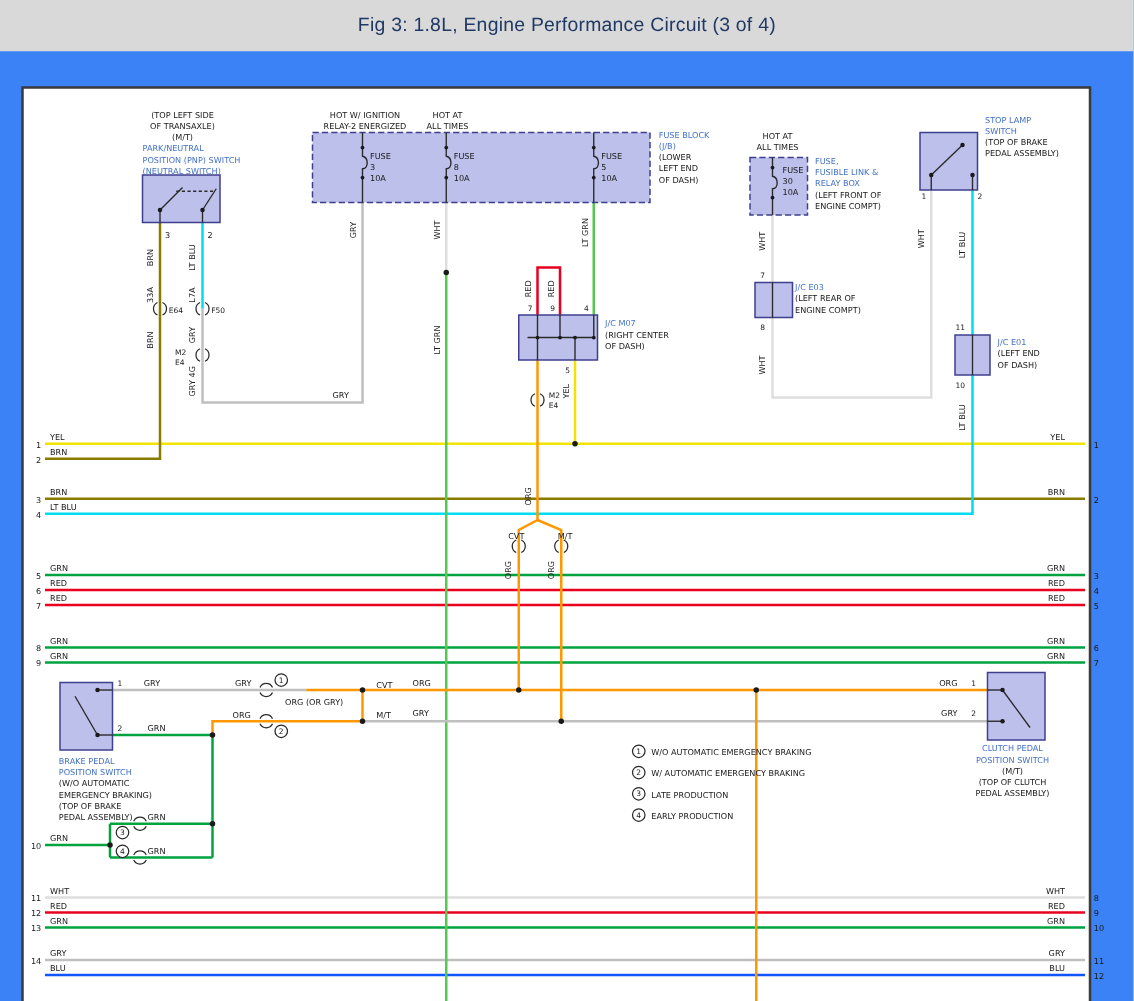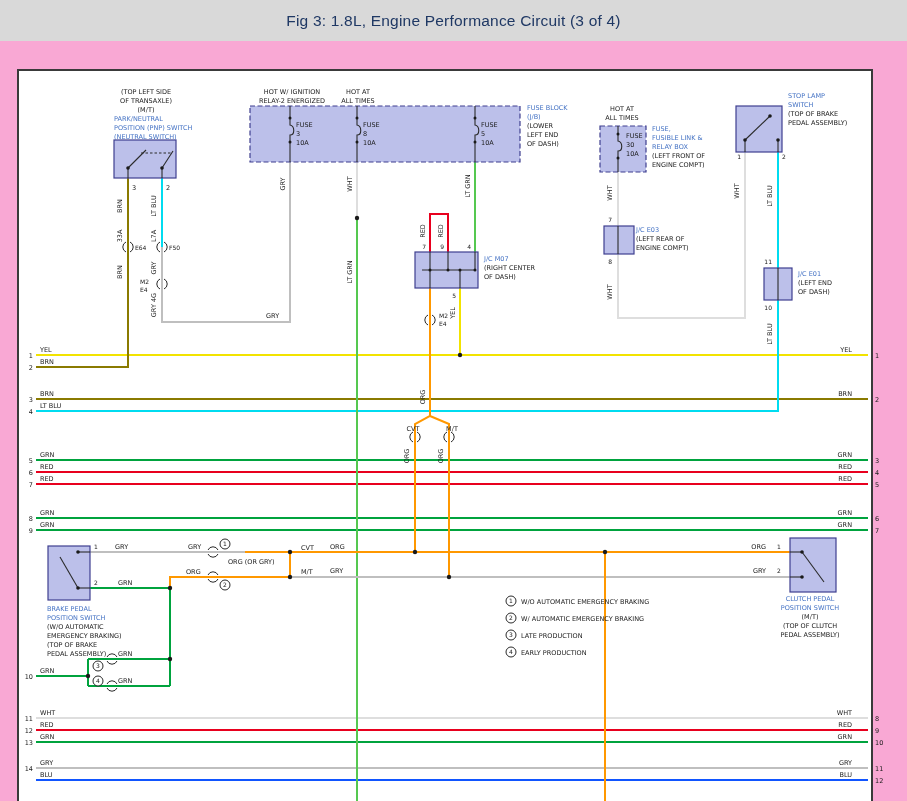--- a/index.html
+++ b/index.html
@@ -1,16 +1,16 @@
 <!DOCTYPE html>
 <html><head>
 <meta charset="utf-8">
 <style>
   html,body{margin:0;padding:0;background:#ffffff;}
-  #app{position:relative;width:907px;height:801px;overflow:hidden;background:#f9a8d4;
+  #app{position:relative;width:907px;height:801px;overflow:hidden;background:#3b82f6;
        font-family:"Liberation Sans","DejaVu Sans",sans-serif;}
   #header{position:absolute;top:0;left:0;width:100%;height:41px;
           display:flex;align-items:center;justify-content:center;}
   #title{font-size:15.5px;letter-spacing:.2px;}
   #diagram-svg{position:absolute;top:0;left:0;}
   svg text{font-family:"DejaVu Sans","Liberation Sans",sans-serif;}
 </style>
 </head>
 <body>
 

